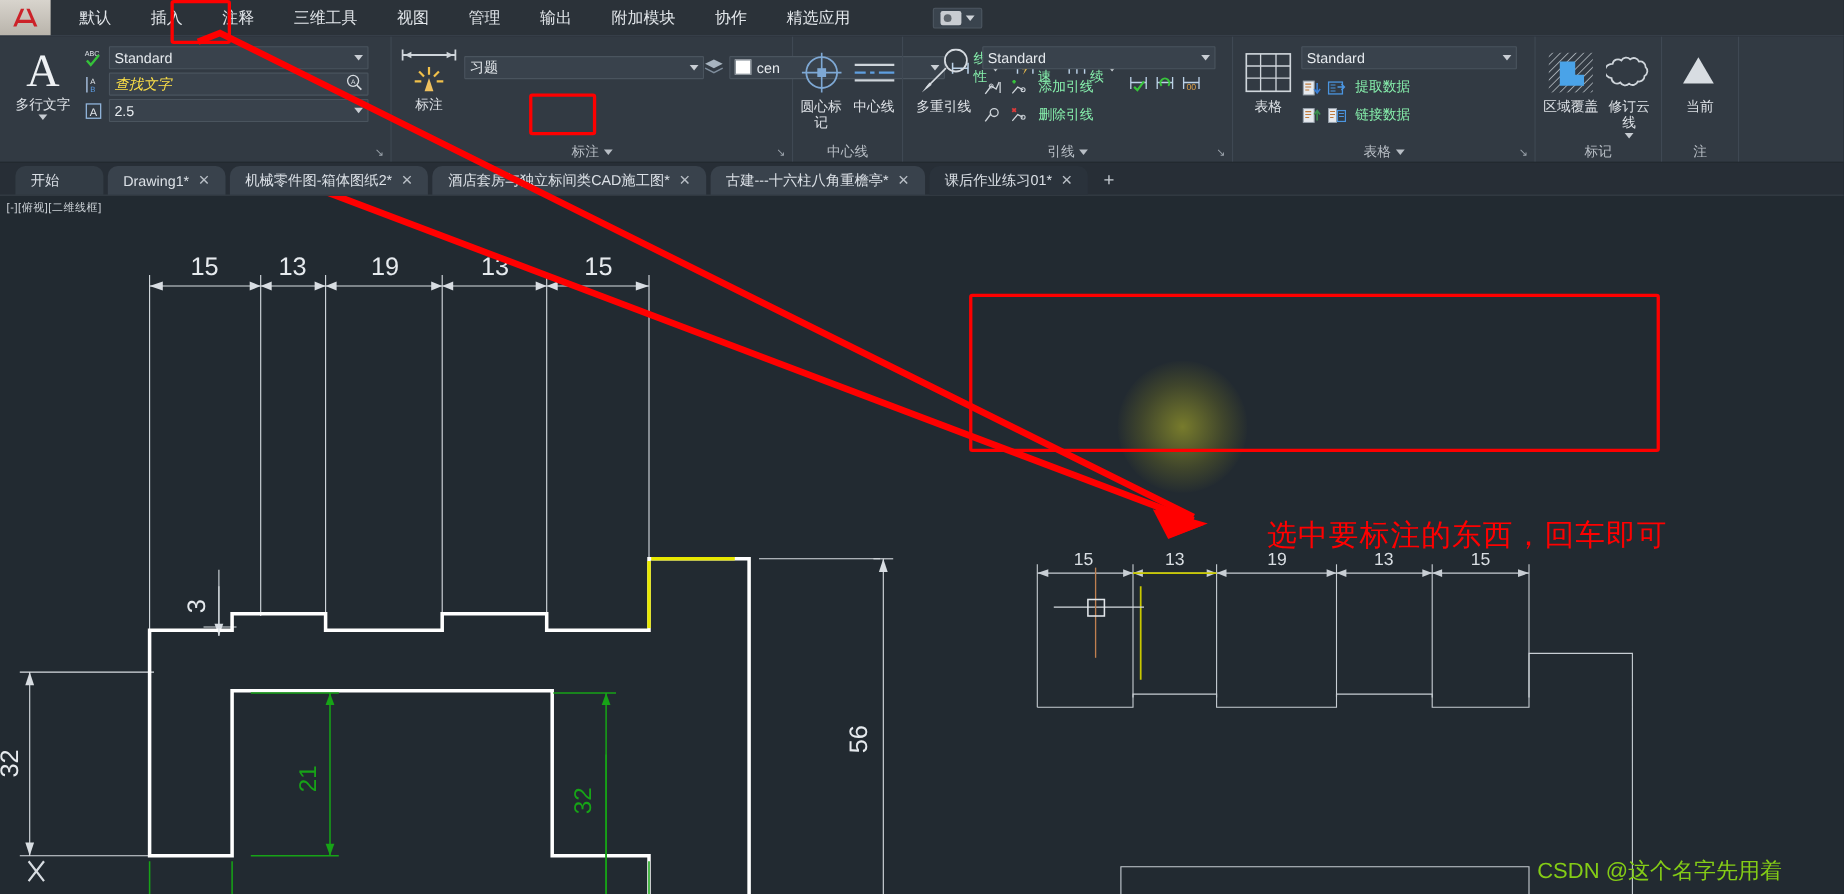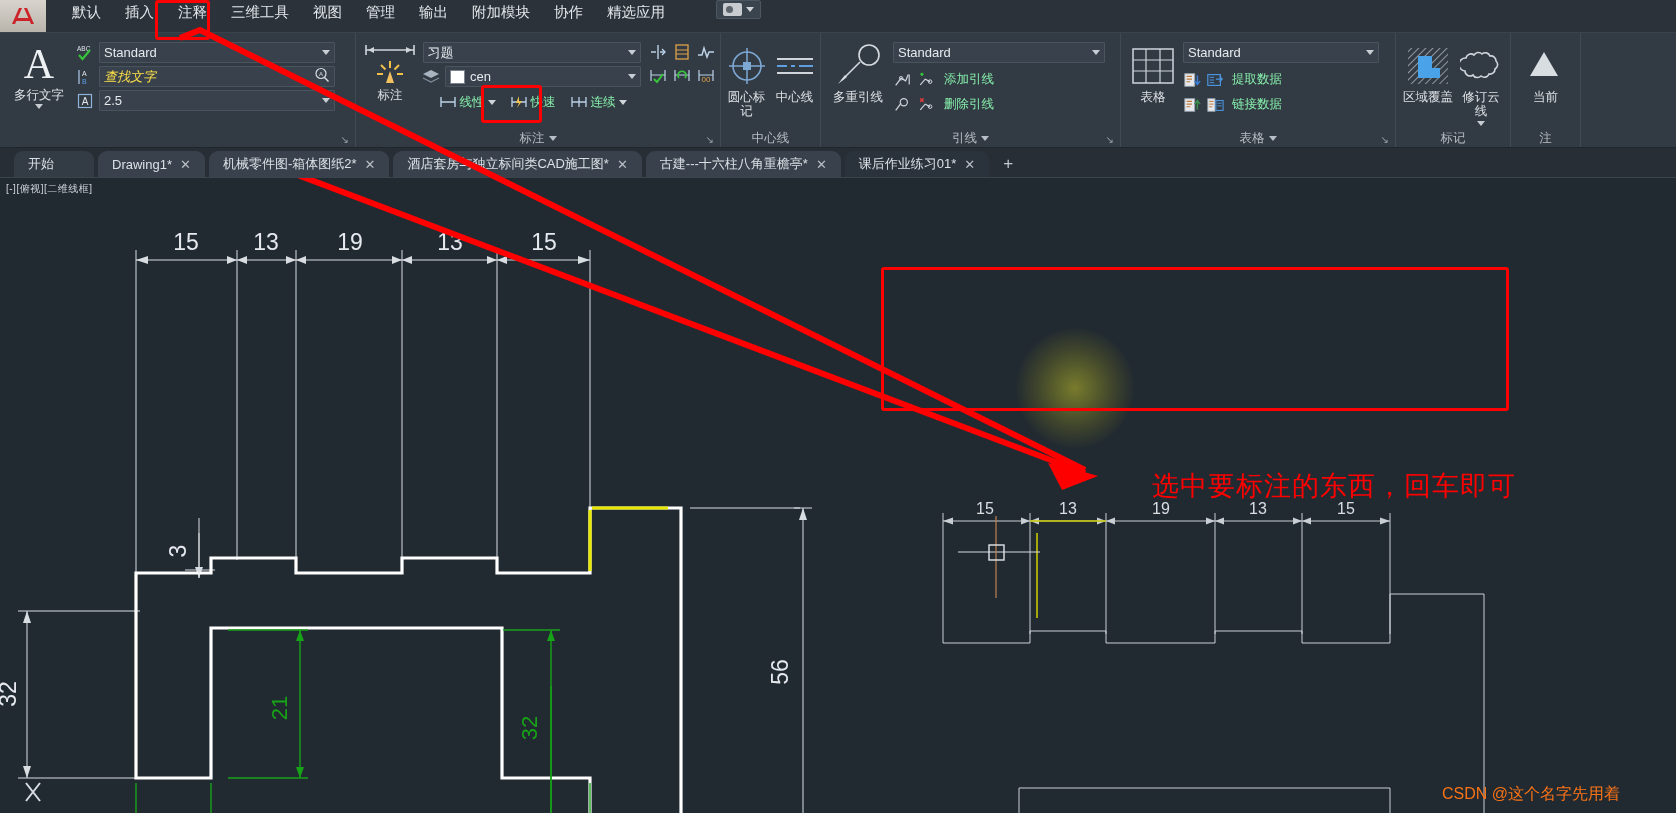--- a/index.html
+++ b/index.html
@@ -14,21 +14,21 @@
   
   .menubar {
     height: 33px; background: #2b3239; display: flex; align-items: stretch;
     border-bottom: 1px solid #3a434c; position: relative; z-index: 5;
   }
   .app-logo {
     width: 46px; background: linear-gradient(#d8d4cd,#b9b4ab);
     display: flex; align-items: center; justify-content: center; position: relative;
   }
   .app-logo svg { width: 30px; height: 24px; }
-  .menu-items { display: flex; align-items: flex-start; padding-left: 14px; gap: 0; }
+  .menu-items { display: flex; align-items: center; padding-left: 14px; gap: 12px; }
   .menu-item {
     padding: 3px 12px; font-size: 14.5px; color: #e2e6ea; white-space: nowrap;
     cursor: default; position: relative;
   }
   .menu-sep { width:1px; background:#454e57; margin: 5px 10px; }
   .wkspace {
     display:flex; align-items:center; gap:4px; margin-left: 18px;
     background:#3a444e; border:1px solid #4d5761; border-radius:2px;
     padding: 2px 6px;
   }
@@ -126,21 +126,21 @@
   .thick { stroke-width:3.2; }
   .ylw { stroke:#e8e800; stroke-width:3.2; fill:none;}
   .sm { stroke:#c8ced4; fill:none; stroke-width:1; }
   .smtxt { fill:#d9dee3; font-family:"Liberation Sans", sans-serif; font-size:16px;}
 
   .redtext {
     position:absolute; color:#ff0000; font-size:27px; white-space:nowrap;
     font-family:"Liberation Sans","DejaVu Sans",sans-serif; letter-spacing:1px; z-index:30;
   }
   .watermark {
-    position:absolute; right:56px; bottom:8px; color:#f97316; font-size:16px; z-index:30;
+    position:absolute; right:56px; bottom:8px; color:#84cc16; font-size:20px; z-index:30;
     font-family:"Liberation Sans",sans-serif;
     margin-top:16px;
   }
   .glow {
     position:absolute; border-radius:50%; z-index:12;
     background: radial-gradient(ellipse at center, rgba(190,190,40,.55) 0%, rgba(140,140,30,.28) 45%, rgba(0,0,0,0) 72%);
   }
 </style>
 </head>
 <body>
@@ -249,21 +249,21 @@
                 <path d="M19 24 L23.5 28.5"></path>
                 <path d="M37 24 L32.5 28.5"></path>
               <path d="M15 33 H21"></path>
                 <path d="M35 33 H41"></path>
             </g>
             <path d="M28 30 L24 42 L32 42 Z" fill="#f0c15e"></path>
           </svg>
         </div>
         <div class="lbl">标注</div>
       </div>
-      <div class="fields" style="display:flex;flex-direction:column;padding-top:3px;align-items:center;">
+      <div class="fields" style="display:flex;flex-direction:row;padding-top:3px;">
         <div class="rowitem">
           <div class="combo" style="width:218px">
             <span class="txt">习题</span>
             <span class="arrow"></span>
           </div>
         </div>
         <div class="rowitem">
           <div class="ico16">
             <svg width="18" height="16" viewBox="0 0 18 16">
               <path d="M9 1 L17 5 L9 9 L1 5 Z" fill="#a8b4c0"></path>

